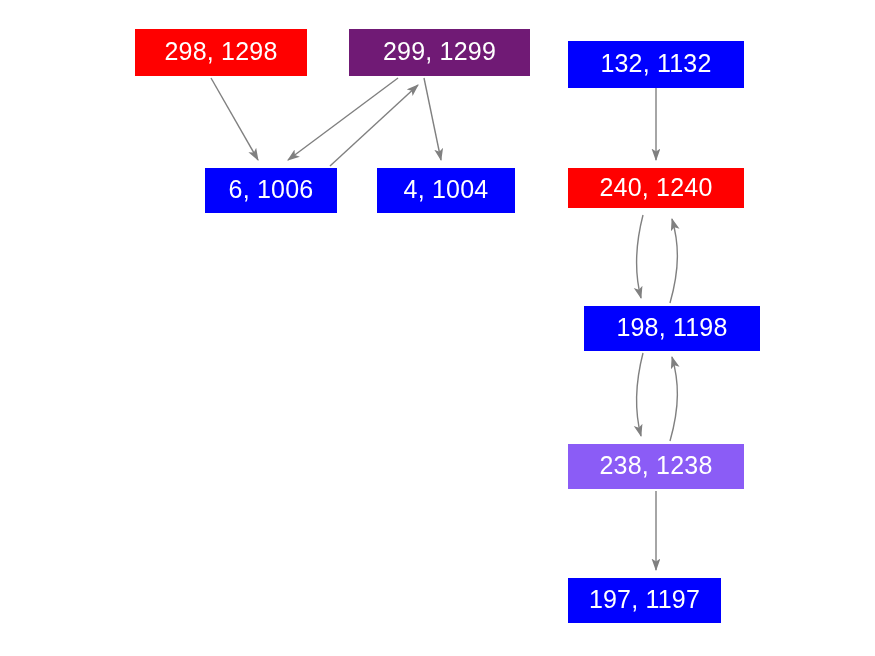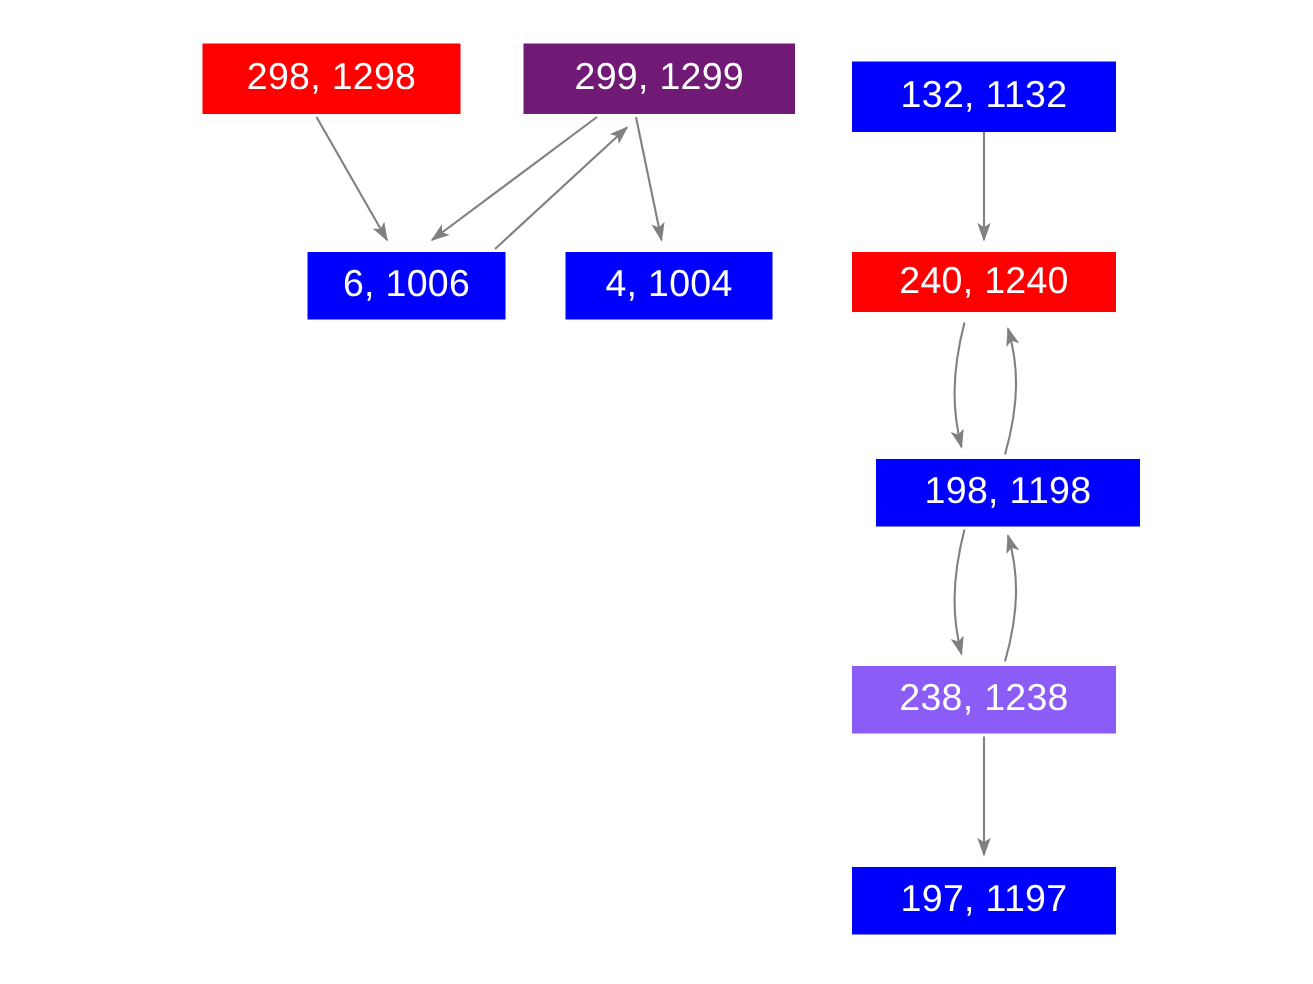--- a/index.html
+++ b/index.html
@@ -84,18 +84,18 @@
       </div>
       <div class="node" style="left: 568px; top: 168px; width: 176px; height: 40px; background: rgb(255, 0, 0);">
         <span class="node-label">240, 1240</span>
       </div>
       <div class="node" style="left: 568px; top: 306px; width: 176px; height: 45px; background: rgb(0, 0, 255); margin-left: 16px;">
         <span class="node-label">198, 1198</span>
       </div>
       <div class="node" style="left: 568px; top: 444px; width: 176px; height: 45px; background: #8b5cf6;">
         <span class="node-label">238, 1238</span>
       </div>
-      <div class="node" style="left: 568px; top: 578px; width: 176px; height: 45px; background: rgb(0, 0, 255);">
+      <div class="node" style="left: 568px; top: 578px; width: 153px; height: 45px; background: rgb(0, 0, 255);">
         <span class="node-label">197, 1197</span>
       </div>
     </div>
 
 </div>
 
 </body></html>

